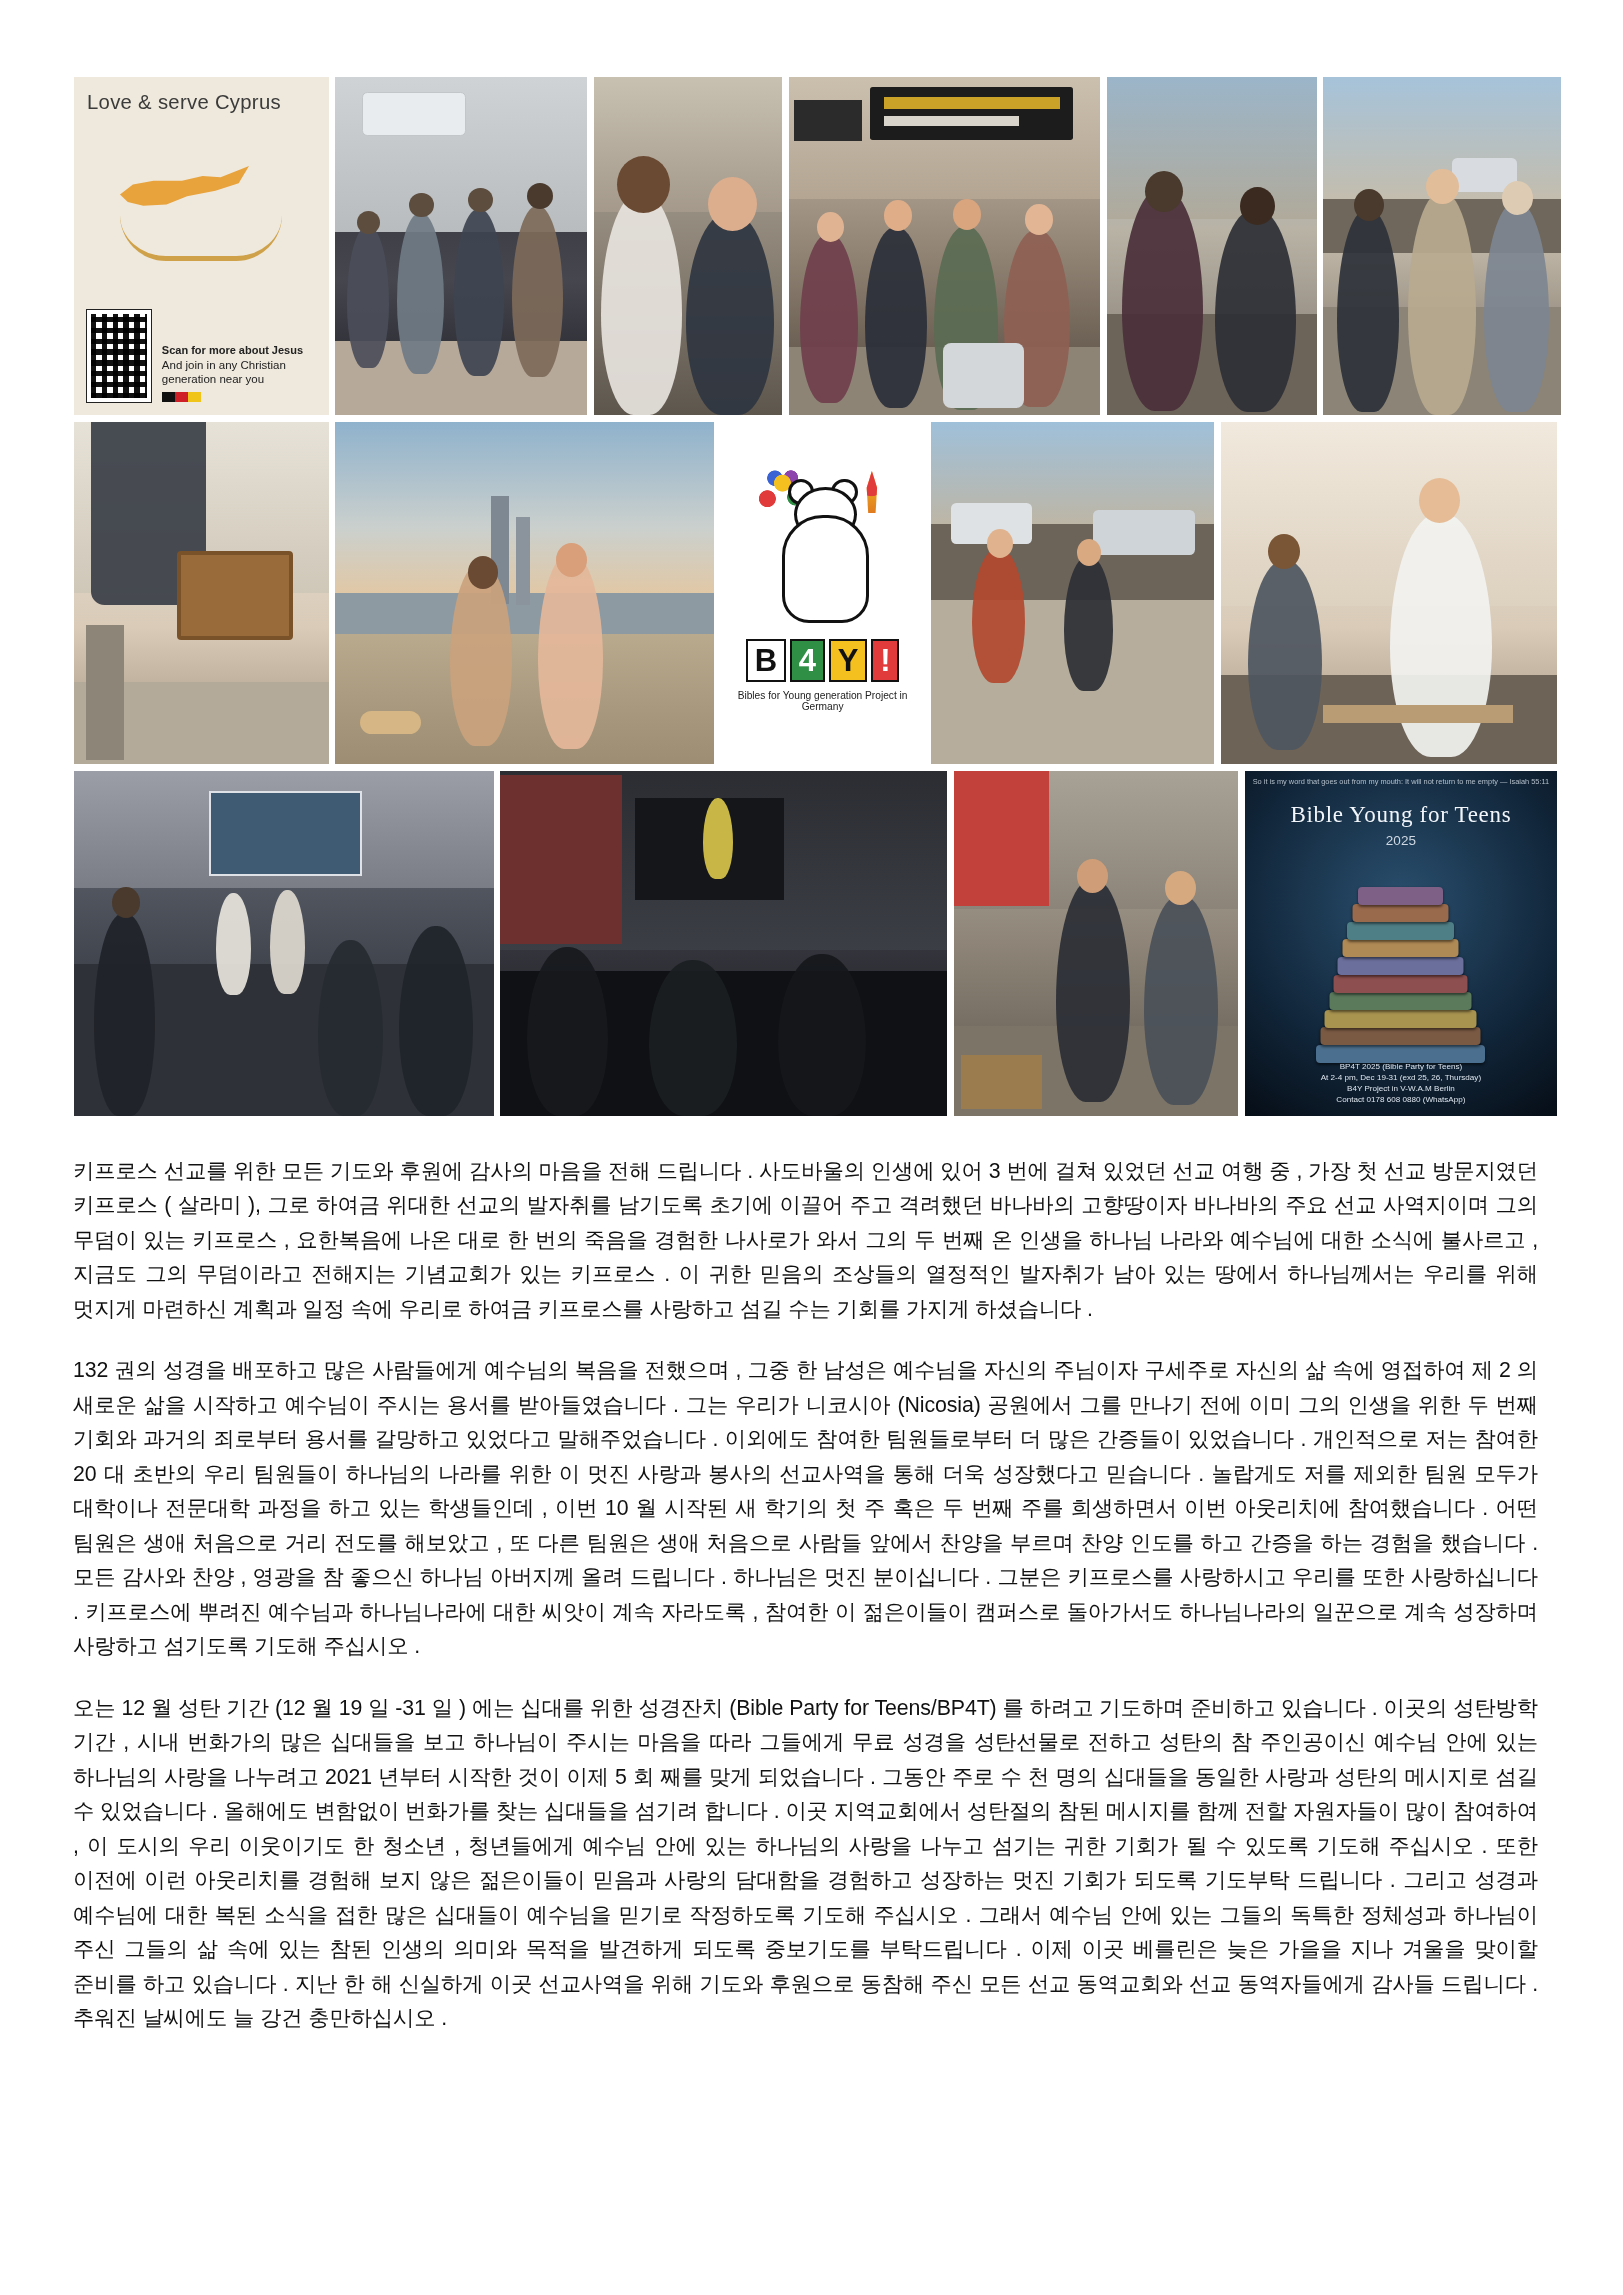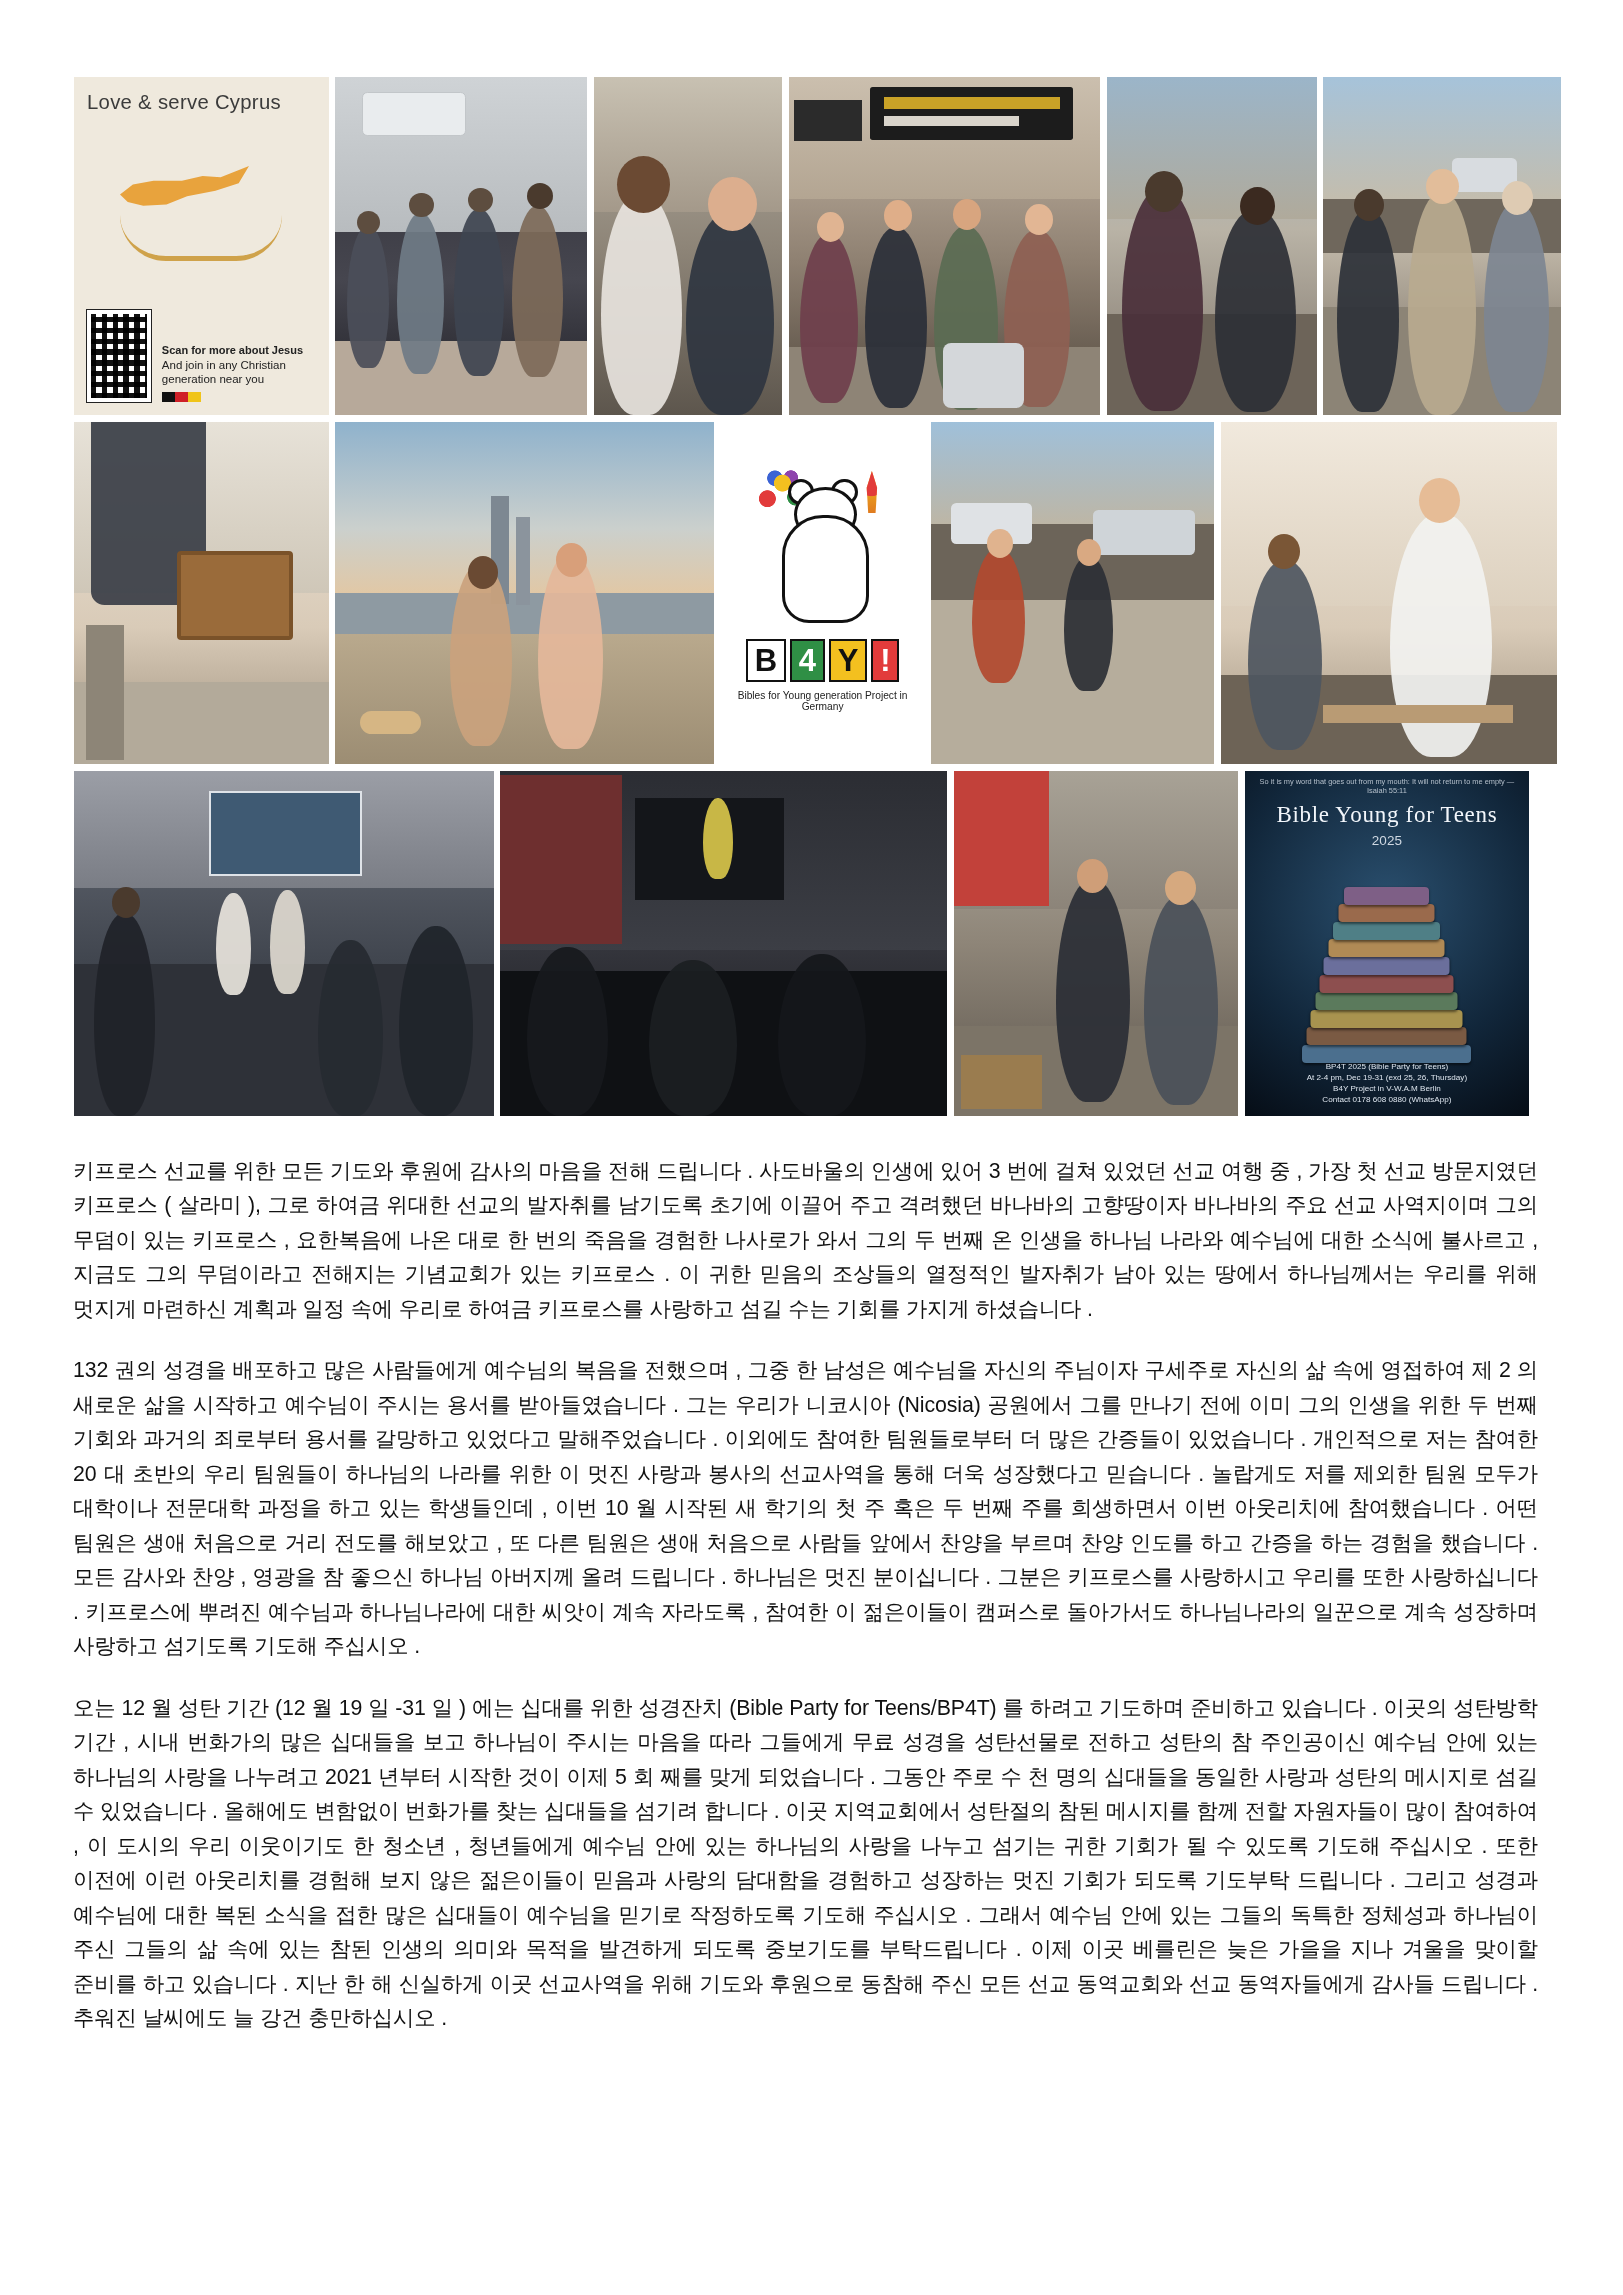--- a/index.html
+++ b/index.html
@@ -472,21 +472,21 @@
         <div class="band" style="left:0;top:0;right:0;height:40%;background:linear-gradient(#a8a296,#8c8479);"></div>
         <div class="band" style="left:0;top:0;width:95px;height:135px;background:#c2413a;"></div>
         <div class="band" style="left:0;bottom:0;right:0;height:26%;background:#7c7467;"></div>
         <div class="figure" style="left:102px;bottom:13.5px;width:74px;height:223px;background:#2a2e35;"></div>
         <div class="head" style="left:123px;bottom:223px;width:31px;height:34px;background:#cf9e78;"></div>
         <div class="figure" style="left:190px;bottom:10.8px;width:74px;height:210px;background:#4a5059;"></div>
         <div class="head" style="left:211px;bottom:211px;width:31px;height:34px;background:#d6a97f;"></div>
         <div class="band" style="left:6.8px;bottom:6.8px;width:81px;height:54px;background:#9a7c4f;"></div>
       </div>
 
-      <div class="cell bp4t grad-dark-blue" style="width:284px;">
+      <div class="cell bp4t grad-dark-blue" style="width:312px;">
         <div class="topline">So it is my word that goes out from my mouth: It will not return to me empty — Isaiah 55:11</div>
         <div class="title">Bible Young for Teens</div>
         <div class="year">2025</div>
         <div class="books">
           <i style="bottom:0;width:169px;background:#4b6f8e;"></i>
           <i style="bottom:17.6px;width:160px;background:#7a5a43;"></i>
           <i style="bottom:35px;width:152px;background:#a8934f;"></i>
           <i style="bottom:53px;width:142px;background:#5b7a5c;"></i>
           <i style="bottom:70px;width:134px;background:#8d4f4f;"></i>
           <i style="bottom:88px;width:126px;background:#6b6f9c;"></i>

